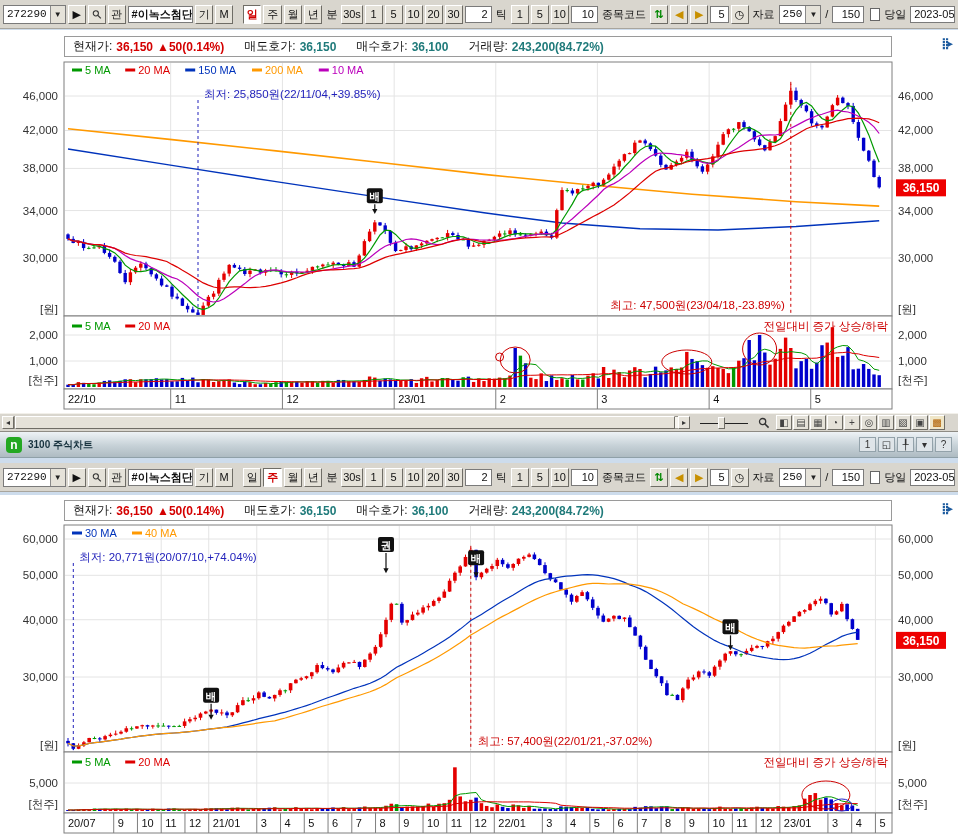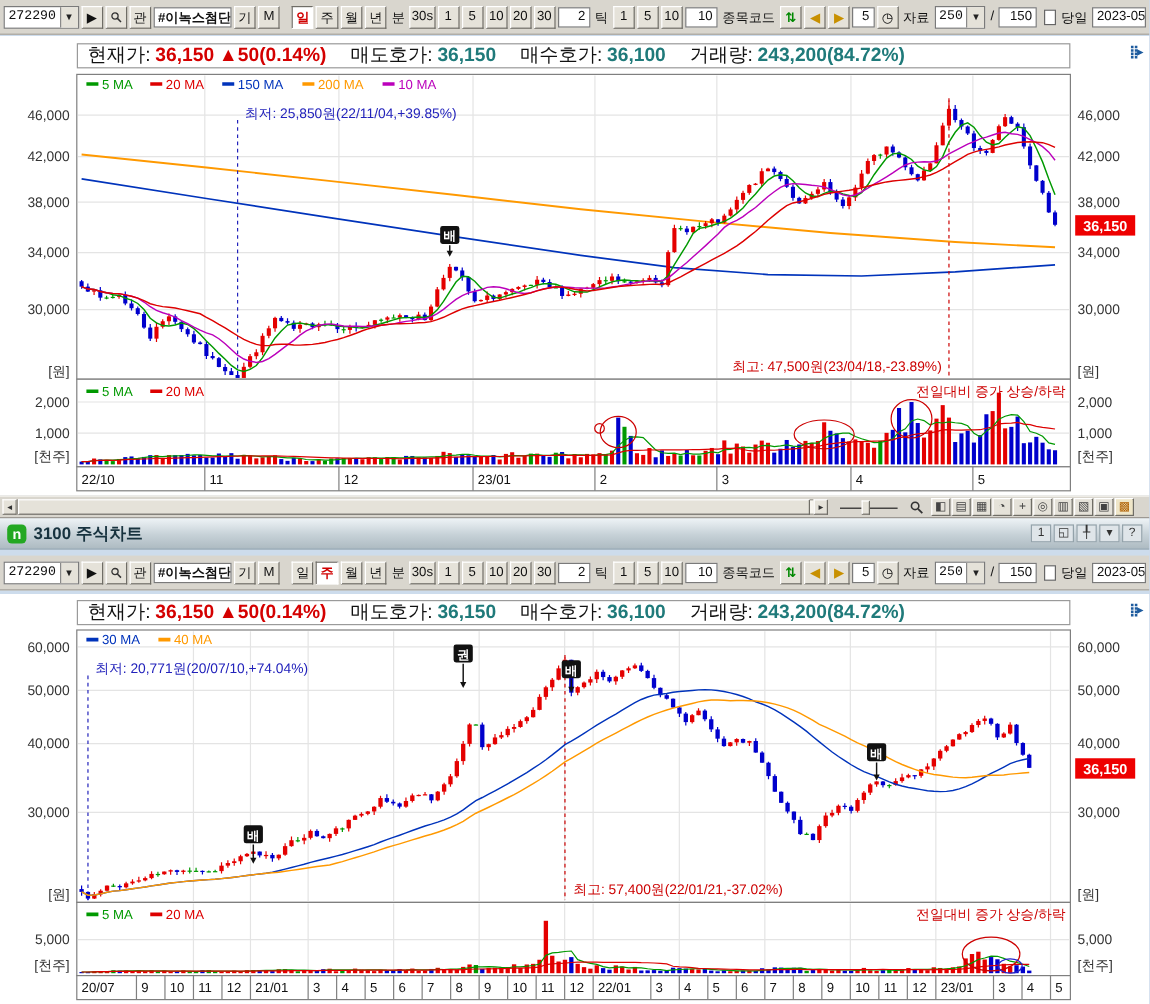--- a/index.html
+++ b/index.html
@@ -25,21 +25,21 @@
   .combo{height:19px;background:#fff;border:1px solid #7a7a7a;display:flex;align-items:center;box-sizing:border-box;}
   .combo .combo-val{padding:0 3px;flex:1;overflow:hidden;white-space:nowrap;font-family:Liberation Mono, monospace;}
   .combo .combo-btn{width:14px;height:100%;background:#e5e2d9;border-left:1px solid #8a8a8a;
         display:flex;align-items:center;justify-content:center;font-size:8px;color:#222;}
   .chk{width:11px;height:11px;background:#fff;border:1px solid #666;display:inline-block;}
   .sp6{width:6px;flex:0 0 6px;} .sp2{width:2px;flex:0 0 2px;}
   
   .panel{position:absolute;left:0;width:958px;background:#ffffff;}
   #panel1{top:30px;height:383px;} #panel2{top:495px;height:342px;}
   .chead{position:absolute;left:64px;top:6px;width:828px;height:21px;border:1px solid #9a9a9a;
-         display:flex;align-items:center;padding:0 8px;font-size:16px;box-sizing:border-box;background:#fff;white-space:nowrap;}
+         display:flex;align-items:center;padding:0 8px;font-size:12px;box-sizing:border-box;background:#fff;white-space:nowrap;}
   #panel2 .chead{top:5px;}
   .chead .lb{color:#111;margin-right:4px;}
   .chead .vr{font-weight:bold;margin-right:4px;}
   .chead .gap{width:16px;}
   .red{color:#d40000;} .teal{color:#1f7a7a;}
   .chartsvg{position:absolute;left:0;top:0;}
   .bluedots{position:absolute;right:7px;top:7px;color:#1d5b9e;font-size:11px;font-weight:bold;letter-spacing:-2px;}
   
   .scrollrow{position:absolute;top:413px;left:0;width:958px;height:19px;background:#d9d6ce;
              border-top:1px solid #f2f0ea;border-bottom:1px solid #8e8b84;box-sizing:border-box;}
@@ -53,21 +53,21 @@
   .sb-tools{position:absolute;left:776px;top:1px;display:flex;gap:1px;}
   .sb-tool{width:16px;height:15px;background:#e5e2d9;border:1px solid;border-color:#ffffff #6f6d66 #6f6d66 #ffffff;
            box-sizing:border-box;font-size:10px;display:flex;align-items:center;justify-content:center;color:#444;}
   .sb-tool.hl{color:#b06000;background:#efe6c8;}
   
   .titlebar{position:absolute;top:432px;left:0;width:958px;height:26px;
             background:linear-gradient(#eef3f6,#c6d1d7 55%,#aebbc2);border-bottom:1px solid #8fa0a8;
             display:flex;align-items:center;padding:0 6px;gap:6px;box-sizing:border-box;}
   .applogo{width:16px;height:16px;border-radius:4px;background:#23a822;color:#fff;font-weight:bold;
            font-size:12px;display:flex;align-items:center;justify-content:center;}
-  .apptitle{font-size:14px;font-weight:bold;color:#17323e;}
+  .apptitle{font-size:10px;font-weight:bold;color:#17323e;}
   .winbtns{margin-left:auto;display:flex;gap:2px;}
   .winbtn{width:17px;height:15px;font-size:10px;background:#dfe5e9;border:1px solid #93a2aa;
           display:flex;align-items:center;justify-content:center;color:#333;box-sizing:border-box;}
 </style>
 </head>
 <body>
 
 <div id="app">
 
   <div class="tb" id="tb1">

